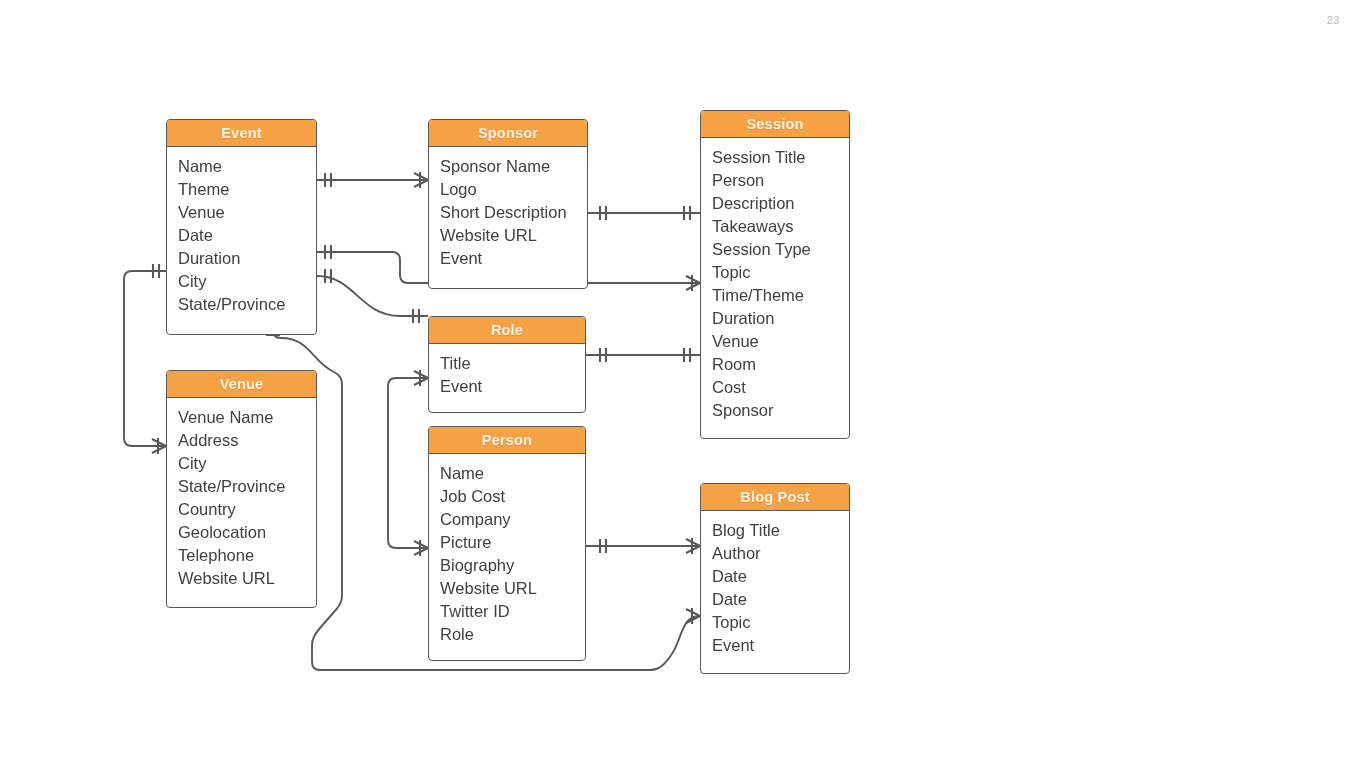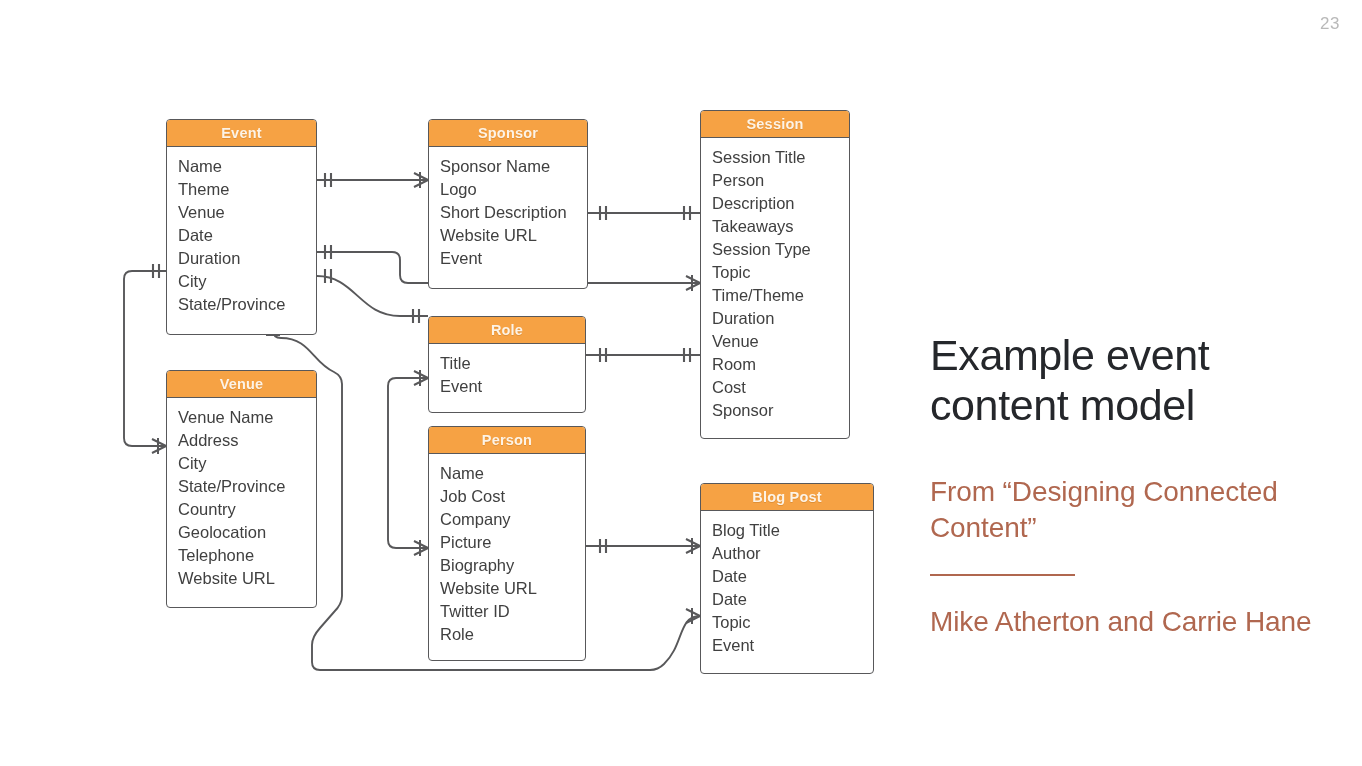--- a/index.html
+++ b/index.html
@@ -18,21 +18,21 @@
     position: relative;
     width: 1362px;
     height: 766px;
     background: #ffffff;
   }
   
   .page-number {
     position: absolute;
     top: 14px;
     right: 22px;
-    font-size: 17px;
+    font-size: 11px;
     color: #b9b9b9;
     letter-spacing: .5px;
     font-family: "Liberation Sans", sans-serif;
   }
   
   #diagram {
     position: absolute;
     left: 0;
     top: 0;
     width: 900px;
@@ -241,34 +241,28 @@
         <div class="field">Job Cost</div>
         <div class="field">Company</div>
         <div class="field">Picture</div>
         <div class="field">Biography</div>
         <div class="field">Website URL</div>
         <div class="field">Twitter ID</div>
         <div class="field">Role</div>
       </div>
     </div>
 
-    <div class="entity" style="left:700px; top:471px; width:174px; height:191px;">
+    <div class="entity" style="left:700px; top:471px; width:150px; height:191px;">
       <div class="entity-header">Blog Post</div>
       <div class="entity-body">
         <div class="field">Blog Title</div>
         <div class="field">Author</div>
         <div class="field">Date</div>
         <div class="field">Date</div>
         <div class="field">Topic</div>
         <div class="field">Event</div>
       </div>
     </div>
 
   </div>
 
-  <div id="panel">
-    <h1 class="title">Example event content model</h1>
-    <p class="source">From “Designing Connected Content”</p>
-    <hr class="rule">
-    <p class="authors">Mike Atherton and Carrie Hane</p>
-  </div>
 
 </div>
 
 </body></html>

